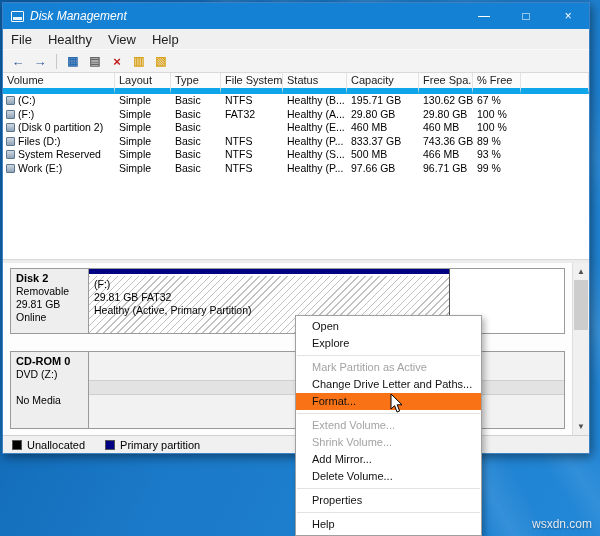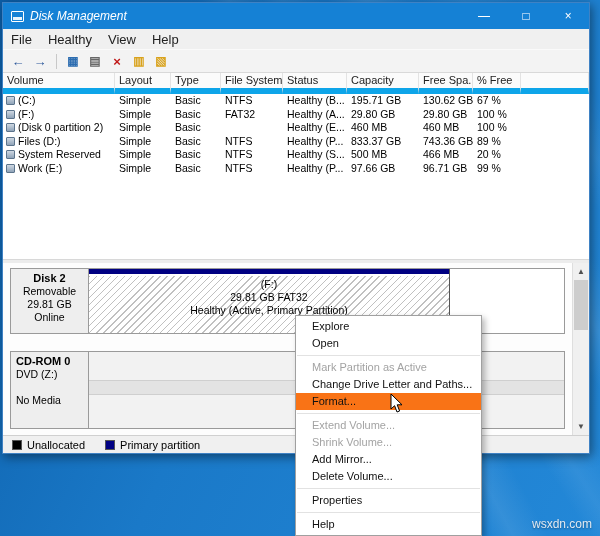--- a/index.html
+++ b/index.html
@@ -53,21 +53,21 @@
 
   .splitter { flex:0 0 4px; background:#ececec; border-top:1px solid #d8d8d8; }
 
   .graph-panel { flex:1; position:relative; background:#fdfdfd; }
   .scrollbar { position:absolute; top:0; right:0; bottom:0; width:17px; background:#f0f0f0; border-left:1px solid #dedede; }
   .sb-up { position:absolute; top:0; left:0; right:0; height:17px; display:flex; align-items:center; justify-content:center; font-size:8px; color:#505050; }
   .sb-down { position:absolute; bottom:0; left:0; right:0; height:17px; display:flex; align-items:center; justify-content:center; font-size:8px; color:#505050; }
   .sb-thumb { position:absolute; top:17px; left:1px; right:1px; height:50px; background:#cdcdcd; }
 
   .disk-strip { position:absolute; left:7px; right:24px; display:flex; border:1px solid #9a9a9a; background:#fff; }
-  .strip-disk2 { top:5px; height:66px;text-align:center; }
+  .strip-disk2 { top:5px; height:66px; }
   .strip-cdrom { top:88px; height:78px; background:#f2f2f2; }
   .strip-info { flex:0 0 78px; background:#eeeeee; border-right:1px solid #9a9a9a; padding:3px 5px; font-size:10.5px; line-height:13px; color:#000; }
   .strip-info .b { font-weight:bold; font-size:11px; }
   .gap-line { height:13px; }
   .strip-body { flex:1; position:relative; }
 
   .part { position:absolute; left:0; top:0; bottom:0; width:76%; border-right:1px solid #555; }
   .part-top { height:6px; background:#000082; border-bottom:1px solid #fff; }
   .part-body {
     position:absolute; top:7px; left:0; right:0; bottom:0;
@@ -203,21 +203,21 @@
       <div class="cell vol">
           <span class="vicon"></span>
           <span>System Reserved</span>
         </div>
       <div class="cell">Simple</div>
       <div class="cell">Basic</div>
       <div class="cell">NTFS</div>
       <div class="cell">Healthy (S...</div>
       <div class="cell">500 MB</div>
       <div class="cell">466 MB</div>
-      <div class="cell">20 %</div>
+      <div class="cell">93 %</div>
       <div class="cell"></div>
     </div>
 
     <div class="data-row">
       <div class="cell vol">
           <span class="vicon"></span>
           <span>Work (E:)</span>
         </div>
       <div class="cell">Simple</div>
       <div class="cell">Basic</div>
@@ -275,22 +275,22 @@
   <div class="legend-bar">
     <span class="lg-sq lg-unalloc"></span>
     <span>Unallocated</span>
     <span class="lg-sq lg-primary"></span>
     <span>Primary partition</span>
   </div>
 
 </div>
 
 <div class="ctx-menu">
+  <div class="mi">Open</div>
   <div class="mi">Explore</div>
-  <div class="mi">Open</div>
   <div class="msep"></div>
   <div class="mi dis">Mark Partition as Active</div>
   <div class="mi">Change Drive Letter and Paths...</div>
   <div class="mi hl">Format...</div>
   <div class="msep"></div>
   <div class="mi dis">Extend Volume...</div>
   <div class="mi dis">Shrink Volume...</div>
   <div class="mi">Add Mirror...</div>
   <div class="mi">Delete Volume...</div>
   <div class="msep"></div>

